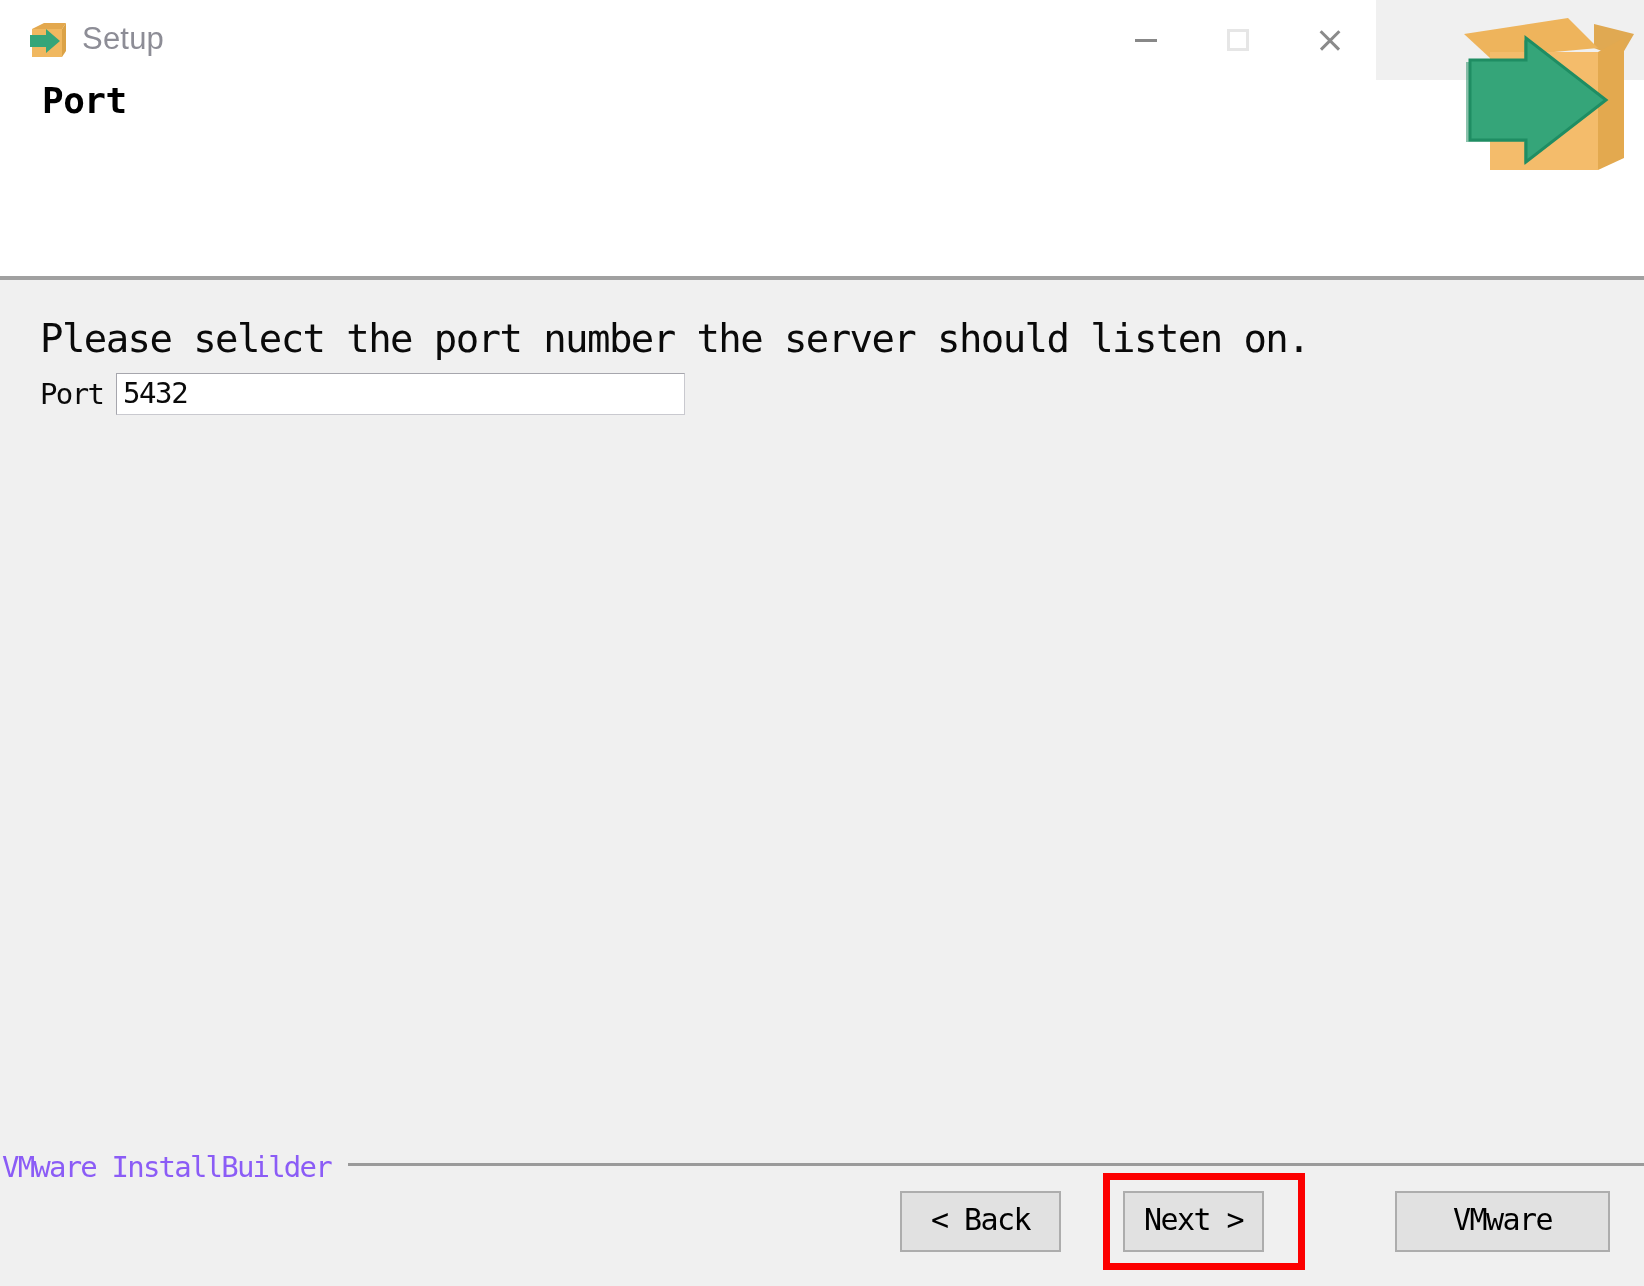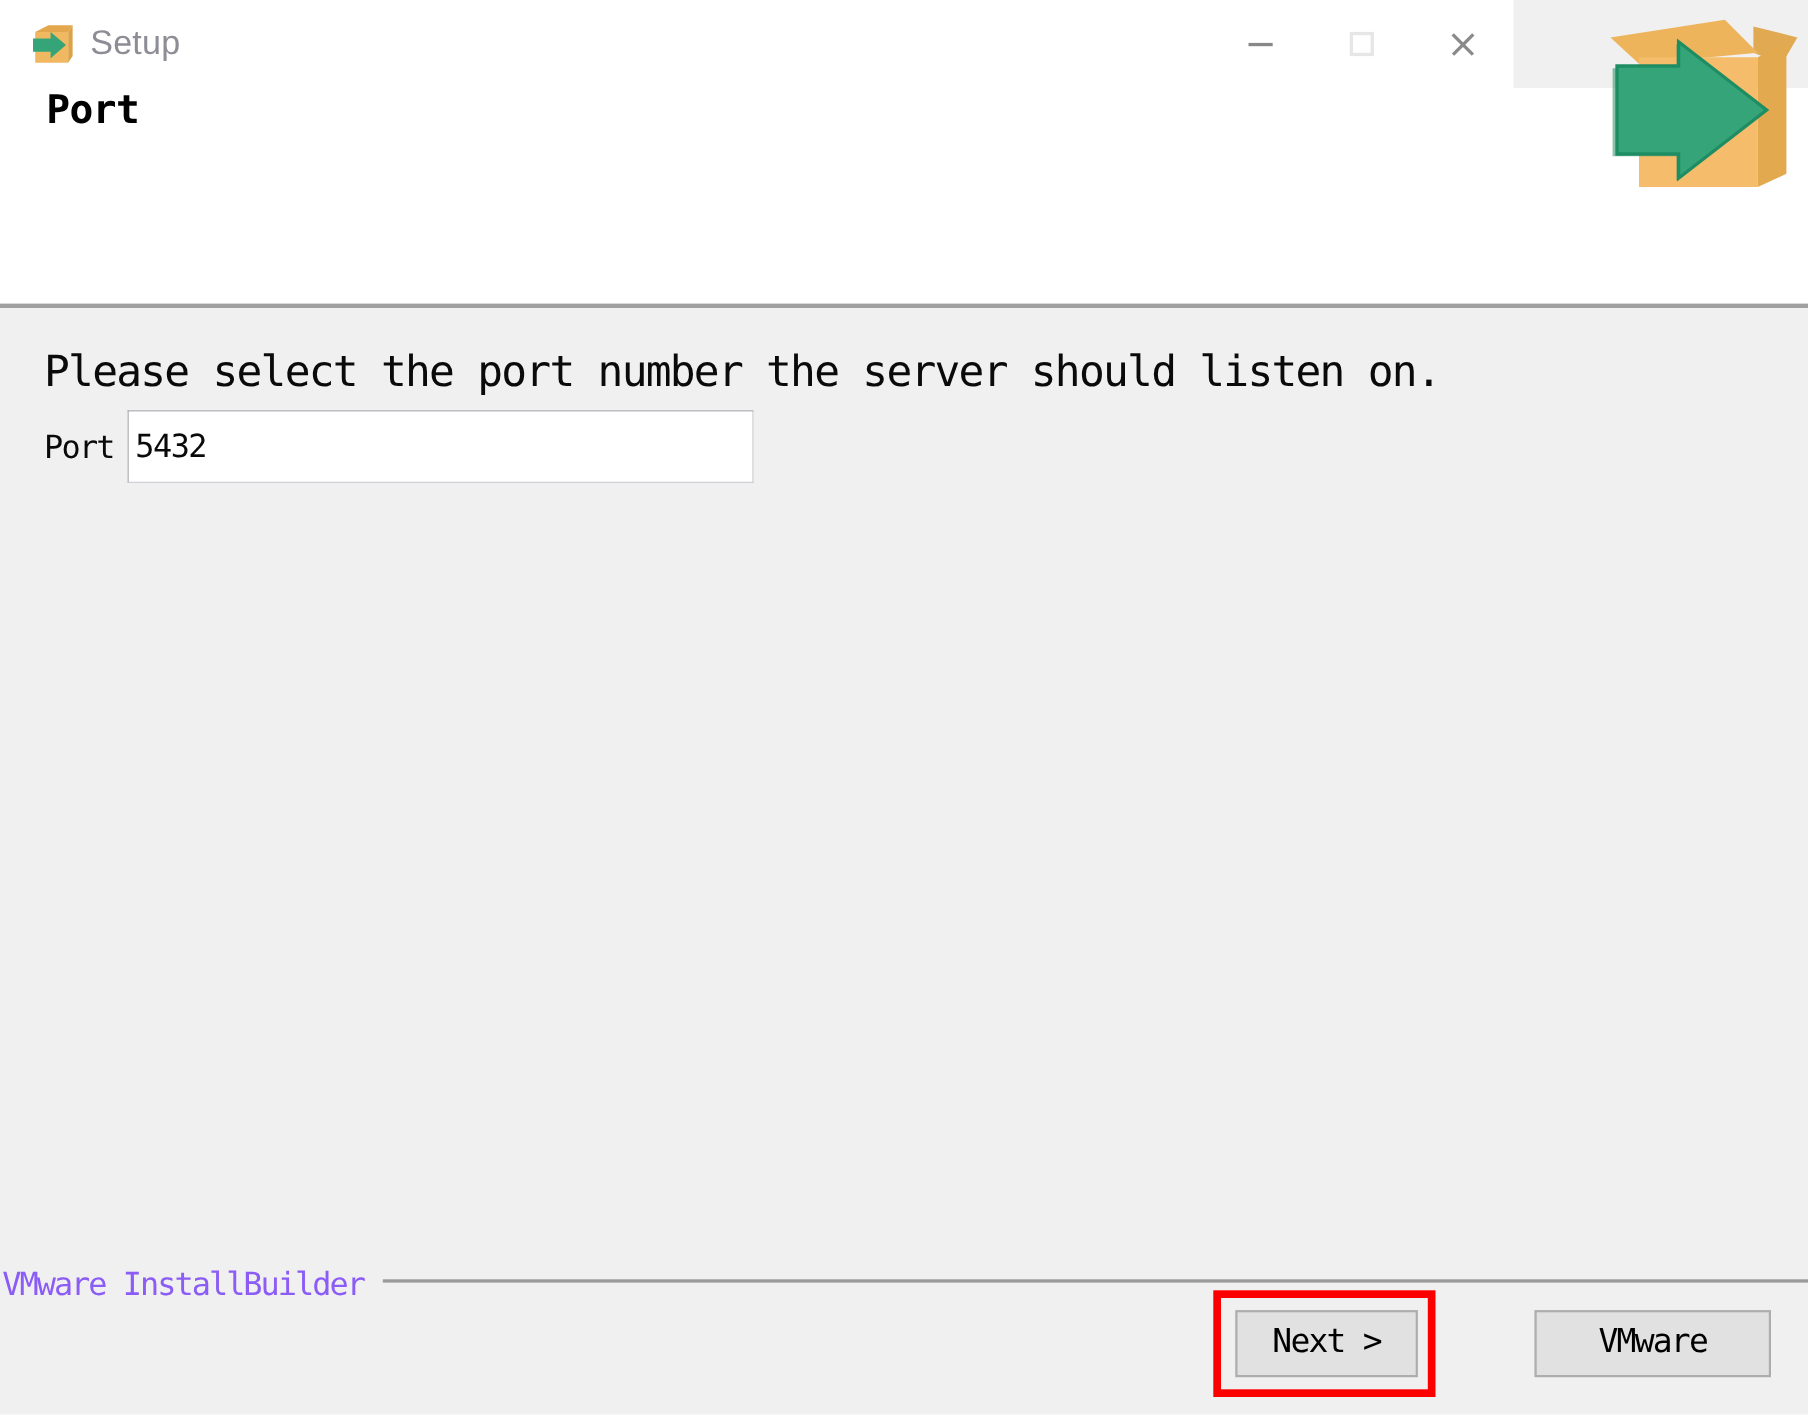--- a/index.html
+++ b/index.html
@@ -149,21 +149,21 @@
   .field-label {
     font-family: "DejaVu Sans Mono", monospace;
     font-size: 29px;
     color: #0a0a0a;
     letter-spacing: -1.6px;
     width: 76px;
   }
 
   .port-input {
     width: 569px;
-    height: 66px;
+    height: 42px;
     background: #ffffff;
     border: 1px solid #c9c9cf;
     border-top-color: #a6a6ad;
     border-left-color: #a6a6ad;
     font-family: "DejaVu Sans Mono", monospace;
     font-size: 29px;
     color: #0a0a0a;
     letter-spacing: -1.4px;
     padding: 0 6px 3px 6px;
     line-height: 42px;
@@ -198,21 +198,21 @@
     color: #000000;
     letter-spacing: -1.6px;
     display: flex;
     align-items: center;
     justify-content: center;
     padding-bottom: 4px;
     cursor: default;
   }
 
   .btn-back   { left: 900px;  top: 1191px; width: 161px; }
-  .btn-next   { left: 1123px; top: 1191px; width: 166px; }
+  .btn-next   { left: 1123px; top: 1191px; width: 141px; }
   .btn-cancel { left: 1395px; top: 1191px; width: 215px; }
 
   .highlight-box {
     position: absolute;
     left: 1103px; top: 1173px;
     width: 202px; height: 97px;
     border: 7px solid #fc0000;
     background: transparent;
     pointer-events: none;
   }
@@ -278,18 +278,19 @@
     <div class="field-row">
       <span class="field-label">Port</span>
       <input class="port-input" type="text" value="5432" style="">
     </div>
 
   </div>
 
   <div class="footer-brand">VMware InstallBuilder</div>
   <div class="footer-rule"></div>
 
+  <div class="btn btn-back">&lt; Back</div>
   <div class="btn btn-next">Next &gt;</div>
   <div class="btn btn-cancel">VMware</div>
 
   <div class="highlight-box"></div>
 
 </div>
 
 </body></html>

